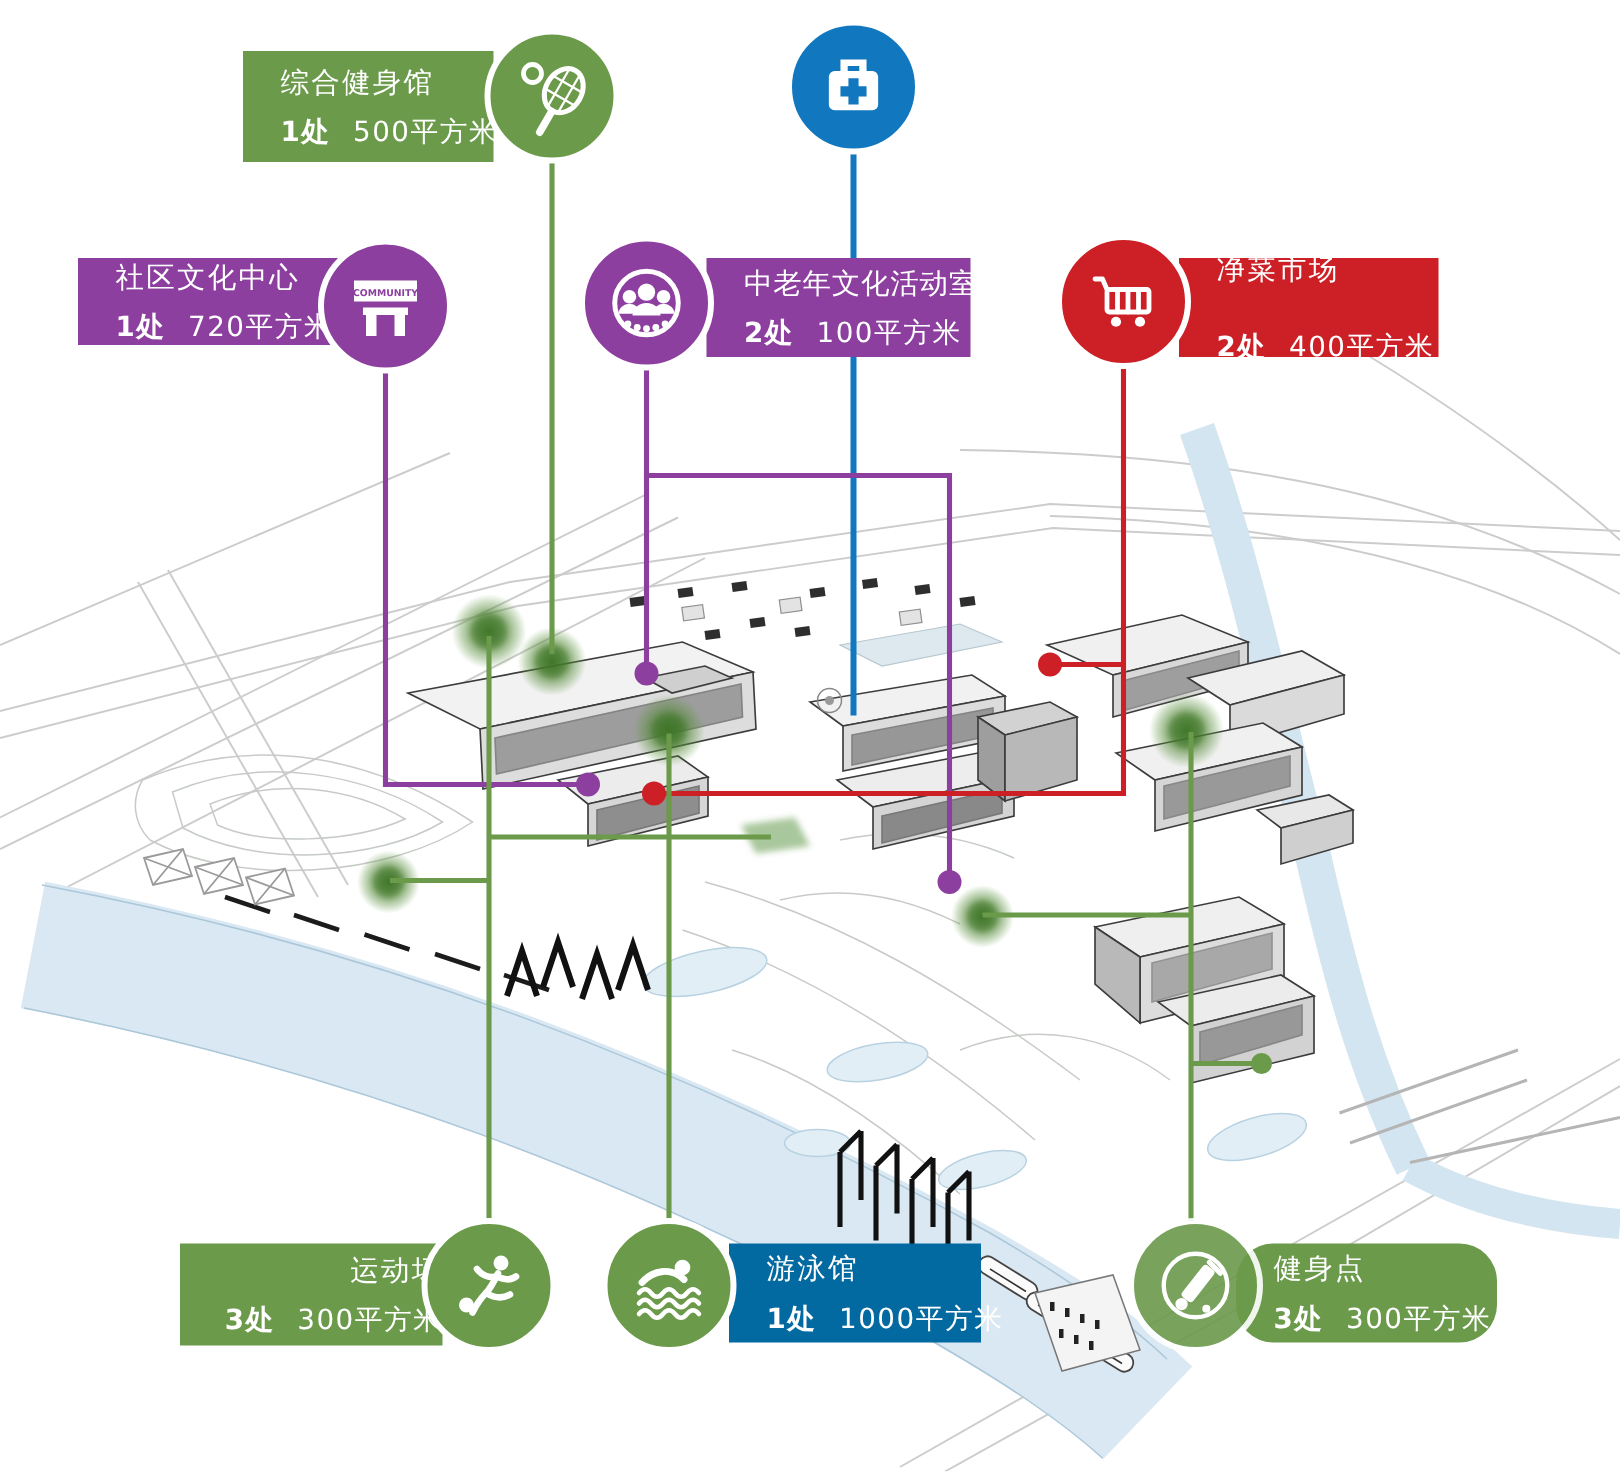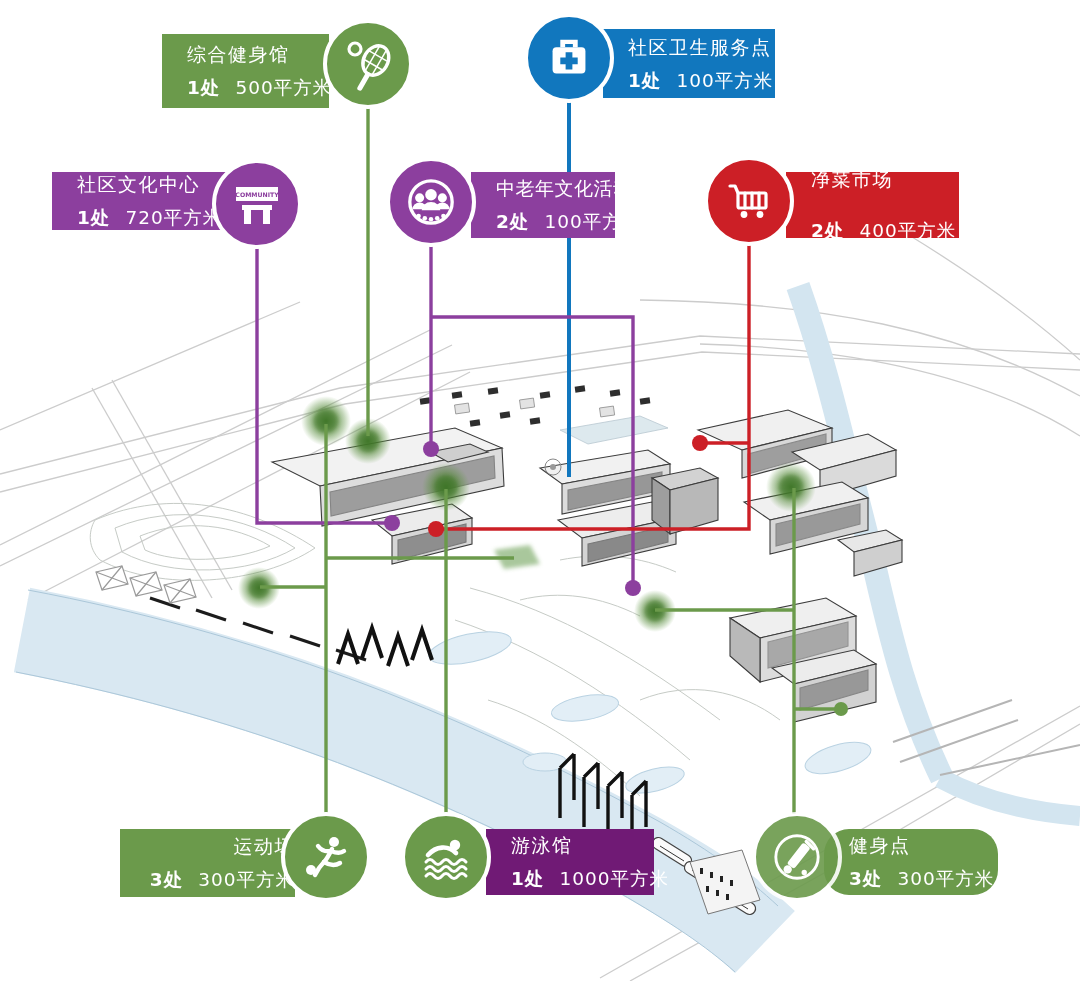--- a/index.html
+++ b/index.html
@@ -250,45 +250,41 @@
         <g transform="rotate(30)">
           <ellipse cx="5" cy="-7" rx="12" ry="15.5" stroke-width="3.4"></ellipse>
           <path d="M1,-21 V8 M9,-21 V8 M-6.5,-12 H16.5 M-6.5,-2 H16.5" stroke-width="1.5"></path>
           <path d="M5,9 V25" stroke-width="5"></path>
         </g>
         <circle cx="-13" cy="-15" r="6" stroke-width="3.2"></circle>
       </g>
     </svg>
   </div>
 
-  <div class="box" style="left: 603px; top: 29px; width: 172px; height: 69px; background: rgb(17, 119, 190); color: rgb(255, 255, 255);">
-    <div class="t">社区卫生服务点</div>
-    <div class="s"><span class="cnt">1处</span><span>100平方米</span></div>
-  </div>
   <div class="bubble" style="left: 524px; top: 13px; width: 90px; height: 90px; background: rgb(17, 119, 190); color: rgb(17, 119, 190);">
     <svg width="58" height="58" viewBox="-30 -30 60 60">
       <path d="M-9,-19 h18 v8 h-5 v-3.5 h-8 v3.5 h-5 z" fill="#fff"></path>
       <rect x="-17" y="-11" width="34" height="27" rx="4" fill="#fff"></rect>
       <path d="M-3.5,-6 h7 v5.5 h5.5 v7 h-5.5 v5.5 h-7 v-5.5 h-5.5 v-7 h5.5 z" fill="currentColor" style="color: rgb(17, 119, 190);"></path>
     </svg>
   </div>
 
   <div class="box" style="left: 52px; top: 172px; width: 175px; height: 58px; background: rgb(140, 63, 158); color: rgb(255, 255, 255);">
     <div class="t">社区文化中心</div>
     <div class="s"><span class="cnt">1处</span><span>720平方米</span></div>
   </div>
   <div class="bubble" style="left: 212px; top: 159px; width: 90px; height: 90px; background: rgb(140, 63, 158); color: rgb(140, 63, 158);">
     <svg width="60" height="60" viewBox="-30 -30 60 60">
       <rect x="-21" y="-17" width="42" height="14" fill="#fff"></rect>
       <text x="0" y="-6.8" font-size="6.2" text-anchor="middle" fill="currentColor" style="font-family: &quot;DejaVu Sans&quot;, sans-serif; font-weight: bold; color: rgb(140, 63, 158);">COMMUNITY</text>
       <path d="M-15,1 h30 v5 h-30 z M-13,6 h7 v14 h-7 z M6,6 h7 v14 h-7 z" fill="#fff"></path>
     </svg>
   </div>
 
-  <div class="box" style="left: 471px; top: 172px; width: 144px; height: 66px; background: rgb(140, 63, 158); color: rgb(255, 255, 255);">
+  <div class="box" style="left: 471px; top: 172px; width: 176px; height: 66px; background: rgb(140, 63, 158); color: rgb(255, 255, 255);">
     <div class="t" style="letter-spacing:0.5px">中老年文化活动室</div>
     <div class="s"><span class="cnt">2处</span><span>100平方米</span></div>
   </div>
   <div class="bubble" style="left: 386px; top: 157px; width: 90px; height: 90px; background: rgb(140, 63, 158); color: rgb(140, 63, 158);">
     <svg width="62" height="62" viewBox="-30 -30 60 60">
       <g fill="#fff">
         <circle r="20.5" fill="none" stroke="#fff" stroke-width="3.2"></circle>
         <circle cx="-11" cy="-4" r="4.4"></circle>
           <path d="M-18,7 a7,6.5 0 0 1 14,0 z"></path>
         <circle cx="11" cy="-4" r="4.4"></circle>
@@ -331,21 +327,21 @@
         <path d="M6,-8 C3,-2 1,2 -2,5"></path>
         <path d="M5,-6 C10,-4 14,-3 18,-6"></path>
         <path d="M5,-6 C0,-5 -5,-7 -8,-11"></path>
         <path d="M-2,5 C3,8 9,9 14,6"></path>
         <path d="M-2,5 C-6,9 -9,14 -11,18"></path>
         <circle cx="-15" cy="13" r="5" fill="#fff" stroke="none"></circle>
       </g>
     </svg>
   </div>
 
-  <div class="box" style="left: 486px; top: 829px; width: 168px; height: 66px; background: #701a75; color: rgb(255, 255, 255);">
+  <div class="box" style="left: 486px; top: 829px; width: 168px; height: 66px; background: #0369a1; color: rgb(255, 255, 255);">
     <div class="t">游泳馆</div>
     <div class="s"><span class="cnt">1处</span><span>1000平方米</span></div>
   </div>
   <div class="bubble" style="left: 401px; top: 812px; width: 90px; height: 90px; background: rgb(107, 154, 75); color: rgb(107, 154, 75);">
     <svg width="60" height="60" viewBox="-30 -30 60 60">
       <circle cx="9" cy="-12" r="5.2" fill="#fff"></circle>
       <path d="M-18,-2 C-10,-11 2,-12 10,-4" stroke="#fff" stroke-width="4.6" fill="none" stroke-linecap="round"></path>
       <g stroke="#fff" stroke-width="3" fill="none" stroke-linecap="round">
         <path d="M-20,5 q4,-5 8,0 t8,0 t8,0 t8,0 t8,0"></path>
         <path d="M-20,12 q4,-5 8,0 t8,0 t8,0 t8,0 t8,0"></path>

